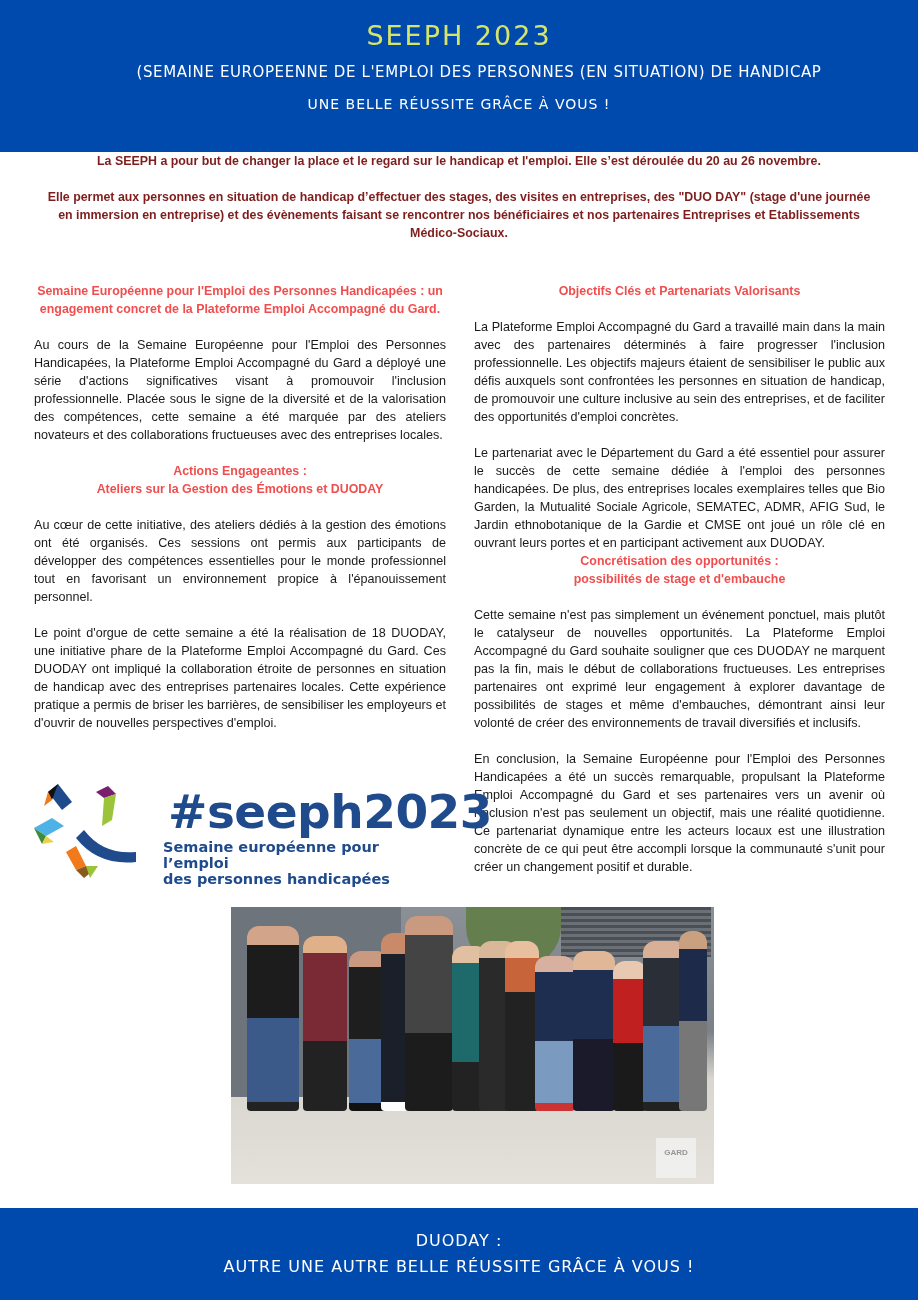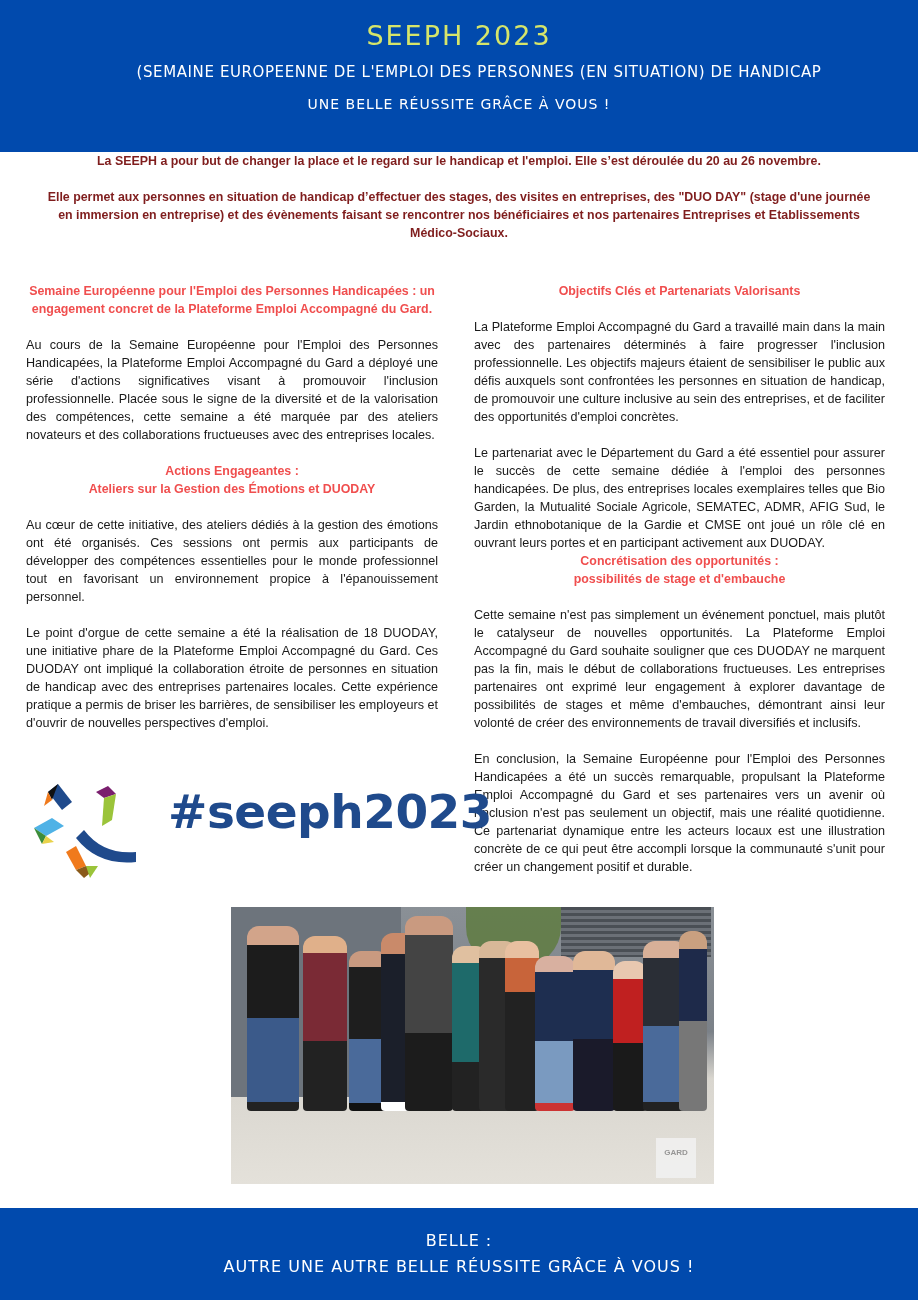--- a/index.html
+++ b/index.html
@@ -26,21 +26,21 @@
 
   .intro {
     position: absolute; top: 152px; left: 40px; width: 838px;
     text-align: center; font-size: 12.4px; font-weight: bold; line-height: 18px; color: #7f1d1d;
   }
   .intro p + p { margin-top: 18px; }
 
   .col {
     position: absolute; font-size: 12.6px; line-height: 18px; color: #1a1a1a;
   }
-  .col.left { left: 26px; top: 282px; width: 412px; }
+  .col.left { left: 34px; top: 282px; width: 412px; }
   .col.right { left: 474px; top: 282px; width: 411px; }
   .col .heading {
     color: #f04e4e; font-weight: bold; text-align: center; font-size: 12.4px; line-height: 18px;
   }
   .col .para { text-align: justify; }
   .gap18 { height: 18px; }
   .bold { font-weight: normal; }
 
   .logo {
     position: absolute; left: 28px; top: 780px; width: 410px; height: 105px;
@@ -134,20 +134,24 @@
     <polygon points="76,18 88,14 84,40 74,46" fill="#9bc43a"></polygon>
     <polygon points="6,48 24,38 36,46 18,56" fill="#4fb2e6"></polygon>
     <polygon points="6,48 18,56 14,64" fill="#3d8d3a"></polygon>
     <polygon points="14,64 18,56 26,62" fill="#e9d24a"></polygon>
     <polygon points="38,72 48,66 58,86 48,90" fill="#f07a1c"></polygon>
     <polygon points="48,90 58,86 66,90 56,98" fill="#8a5a1a"></polygon>
     <polygon points="58,86 70,86 62,98" fill="#9bc43a"></polygon>
     <path d="M56,50 Q75,75 108,72 L108,82 Q70,86 48,58 Z" fill="#1f4a8c"></path>
   </svg>
   <div class="hashtag">#seeph2023</div>
+  <div class="sub">
+    <div>Semaine européenne pour l’emploi</div>
+    <div>des personnes handicapées</div>
+  </div>
 </div>
 
 <div class="photo">
   <div class="wall"></div>
   <div class="plant"></div>
   <div class="blinds"></div>
   <div class="group">
     <div class="person" style="left:0;width:52px;height:185px;background:linear-gradient(180deg,#d2a48a 0 10%,#1c1c1c 10% 50%,#3b5a8a 50% 95%,#222 95%);"></div>
     <div class="person" style="left:56px;width:44px;height:175px;background:linear-gradient(180deg,#e0b08a 0 10%,#7a2a35 10% 60%,#222 60%);"></div>
     <div class="person" style="left:102px;width:40px;height:160px;background:linear-gradient(180deg,#c99a80 0 10%,#1e1e1e 10% 55%,#4a6a9a 55% 95%,#111 95%);"></div>
@@ -159,15 +163,15 @@
     <div class="person" style="left:288px;width:40px;height:155px;background:linear-gradient(180deg,#d8b0a0 0 10%,#1e2e50 10% 55%,#7a9ac0 55% 95%,#c33 95%);"></div>
     <div class="person" style="left:326px;width:42px;height:160px;background:linear-gradient(180deg,#e0b898 0 12%,#1e2e50 12% 55%,#1a1a2a 55%);"></div>
     <div class="person" style="left:366px;width:34px;height:150px;background:linear-gradient(180deg,#e8c8b0 0 12%,#c02020 12% 55%,#1a1a1a 55%);"></div>
     <div class="person" style="left:396px;width:44px;height:170px;background:linear-gradient(180deg,#d8b098 0 10%,#2a2e36 10% 50%,#4a6a9a 50% 95%,#222 95%);"></div>
     <div class="person" style="left:432px;width:28px;height:180px;background:linear-gradient(180deg,#c9a080 0 10%,#1e2a4a 10% 50%,#777 50%);"></div>
   </div>
   <div class="badge">GARD</div>
 </div>
 
 <footer class="footer">
-  <div>BELLE :</div>
+  <div>DUODAY :</div>
   <div>AUTRE UNE AUTRE BELLE RÉUSSITE GRÂCE À VOUS !</div>
 </footer>
 
 </body></html>

